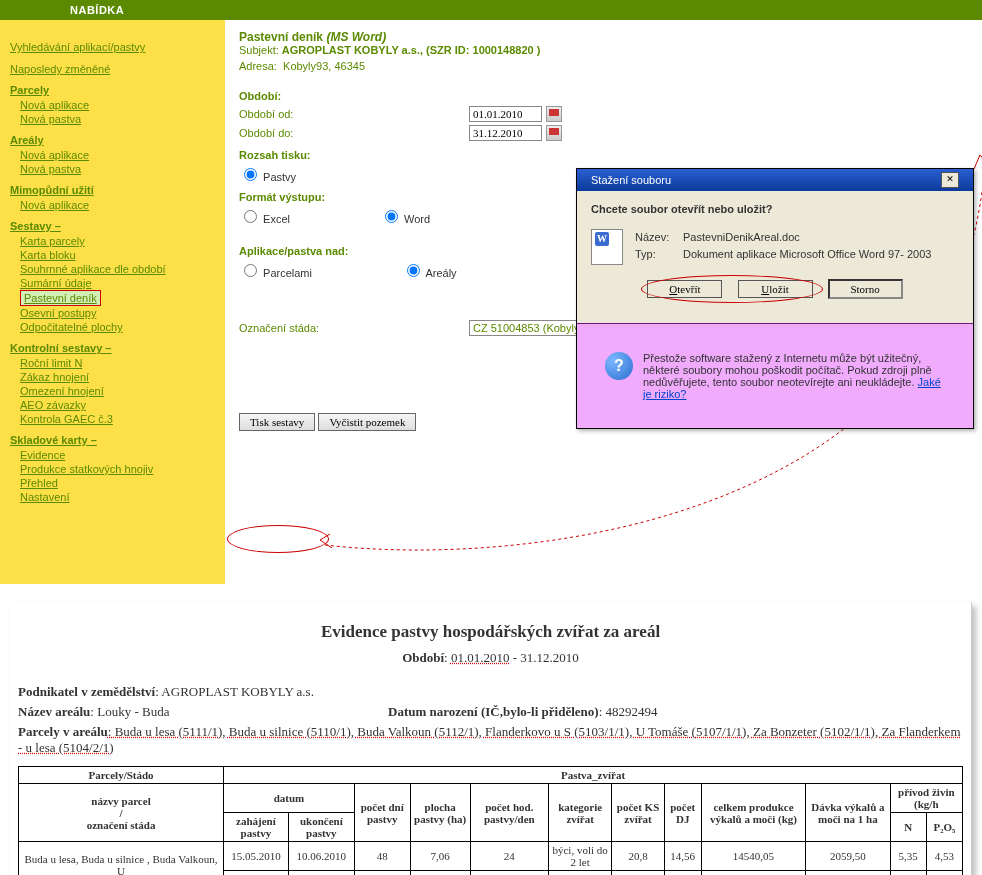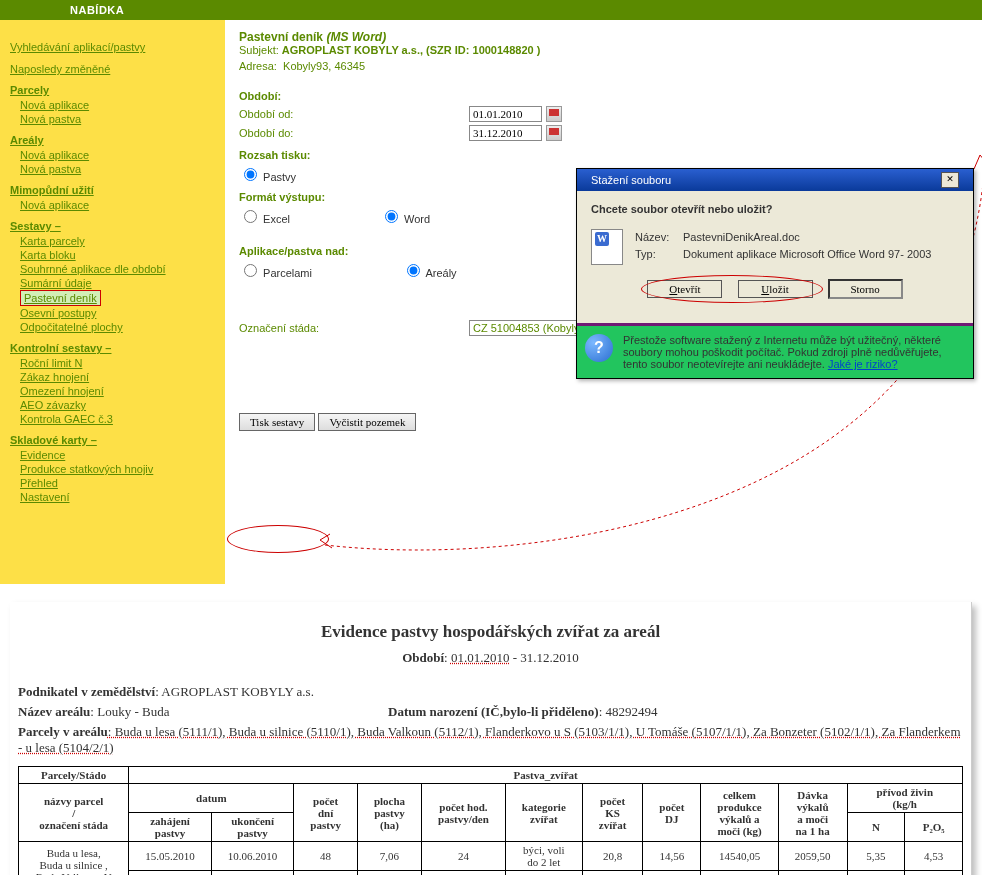--- a/index.html
+++ b/index.html
@@ -39,31 +39,31 @@
   .dlg-q{font-weight:bold;margin-bottom:14px}
   .dlg-info{display:flex;gap:12px;margin-bottom:14px}
   .dlg-ico{width:30px;height:34px;border:1px solid #888;background:#fff;position:relative}
   .dlg-ico::before{content:"W";position:absolute;left:3px;top:2px;width:14px;height:14px;background:#3a6bd0;color:#fff;font:bold 10px/14px Georgia;text-align:center;border-radius:2px}
   .dlg-kv{line-height:17px}
   .dlg-kv .k{display:inline-block;width:42px;text-align:left;margin-right:6px}
   .dlg-btns{text-align:center;margin:4px 0 14px}
   .dlg-btn{background:#ece9d8;border:1px solid #555;padding:2px 0;width:75px;font-family:Tahoma;font-size:11px;margin:0 6px;cursor:pointer}
   .dlg-btn.str{border:2px inset #888}
   .dlg-circ{position:absolute;border:1px solid #c00;border-radius:50%;pointer-events:none}
-  .dlg-foot{display:flex;gap:10px;padding:8px;border-top:3px solid #701a75;background:#22c55e}
+  .dlg-foot{display:flex;gap:10px;padding:28px;border-top:1px solid #701a75;background:#f0abfc}
   .shield{width:28px;height:28px;flex:none;background:radial-gradient(circle at 30% 30%,#7cb8ff,#2a6ed0);border-radius:50%;position:relative}
   .shield::after{content:"?";position:absolute;inset:0;color:#fff;font:bold 16px/28px Arial;text-align:center}
   .doc{margin:18px 10px 0;padding:12px 8px 0;box-shadow:4px 4px 6px rgba(0,0,0,.25);border:1px solid #ccc;border-top:none;border-left:none;font-family:"Times New Roman",serif;font-size:13px}
   .doc h2{text-align:center;font:bold 17px "Times New Roman";margin:8px 0}
   .doc .per{text-align:center;margin-bottom:18px}
   .doc .per .u{text-decoration:underline;text-decoration-color:#c00;text-decoration-style:dotted}
   .doc p{margin:4px 0}
   .doc .u2{text-decoration:underline;text-decoration-color:#c00;text-decoration-style:dotted}
   table.data{border-collapse:collapse;width:100%;margin-top:10px;font-size:11px}
-  table.data th,table.data td{border:1px solid #000;padding:2px 16px;text-align:center;vertical-align:middle;font-weight:normal}
+  table.data th,table.data td{border:1px solid #000;padding:2px 2px;text-align:center;vertical-align:middle;font-weight:normal}
   table.data thead th{font-weight:bold}
   table.data .hdr2{font-weight:normal}
   .left{text-align:left}
 </style>
 </head>
 <body>
 
 <div class="topbar">NABÍDKA</div>
 <div class="main">
   <div class="sidebar">

